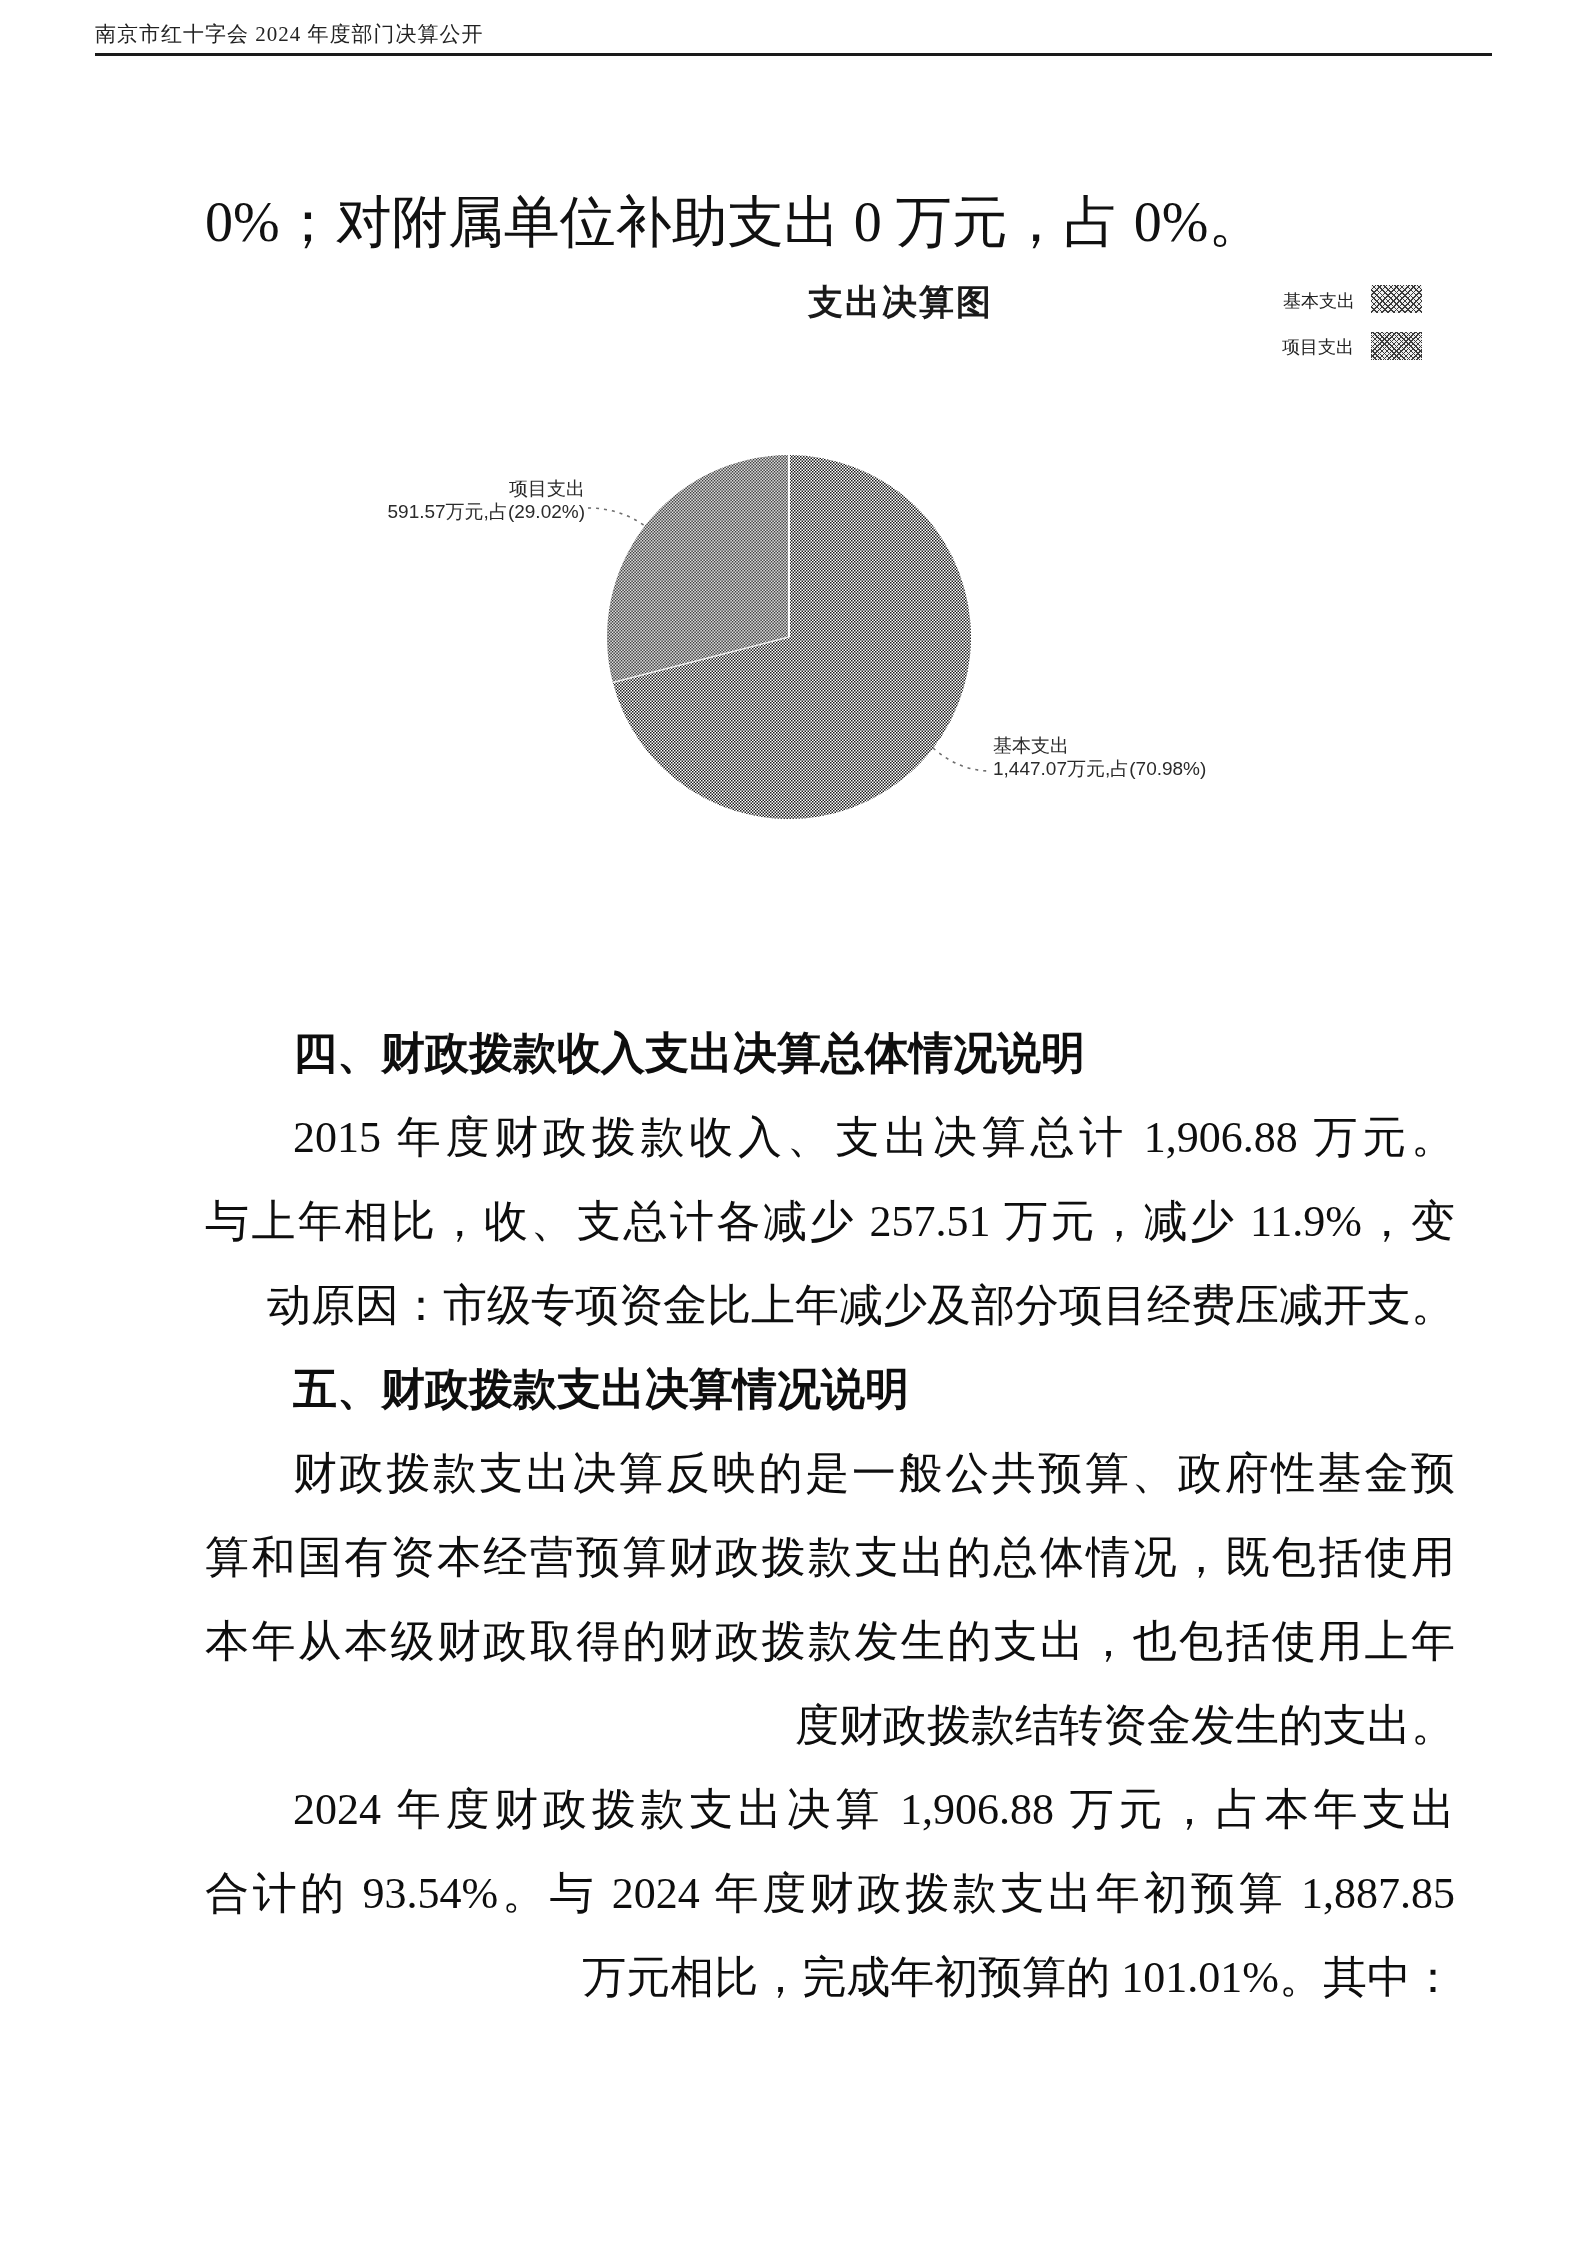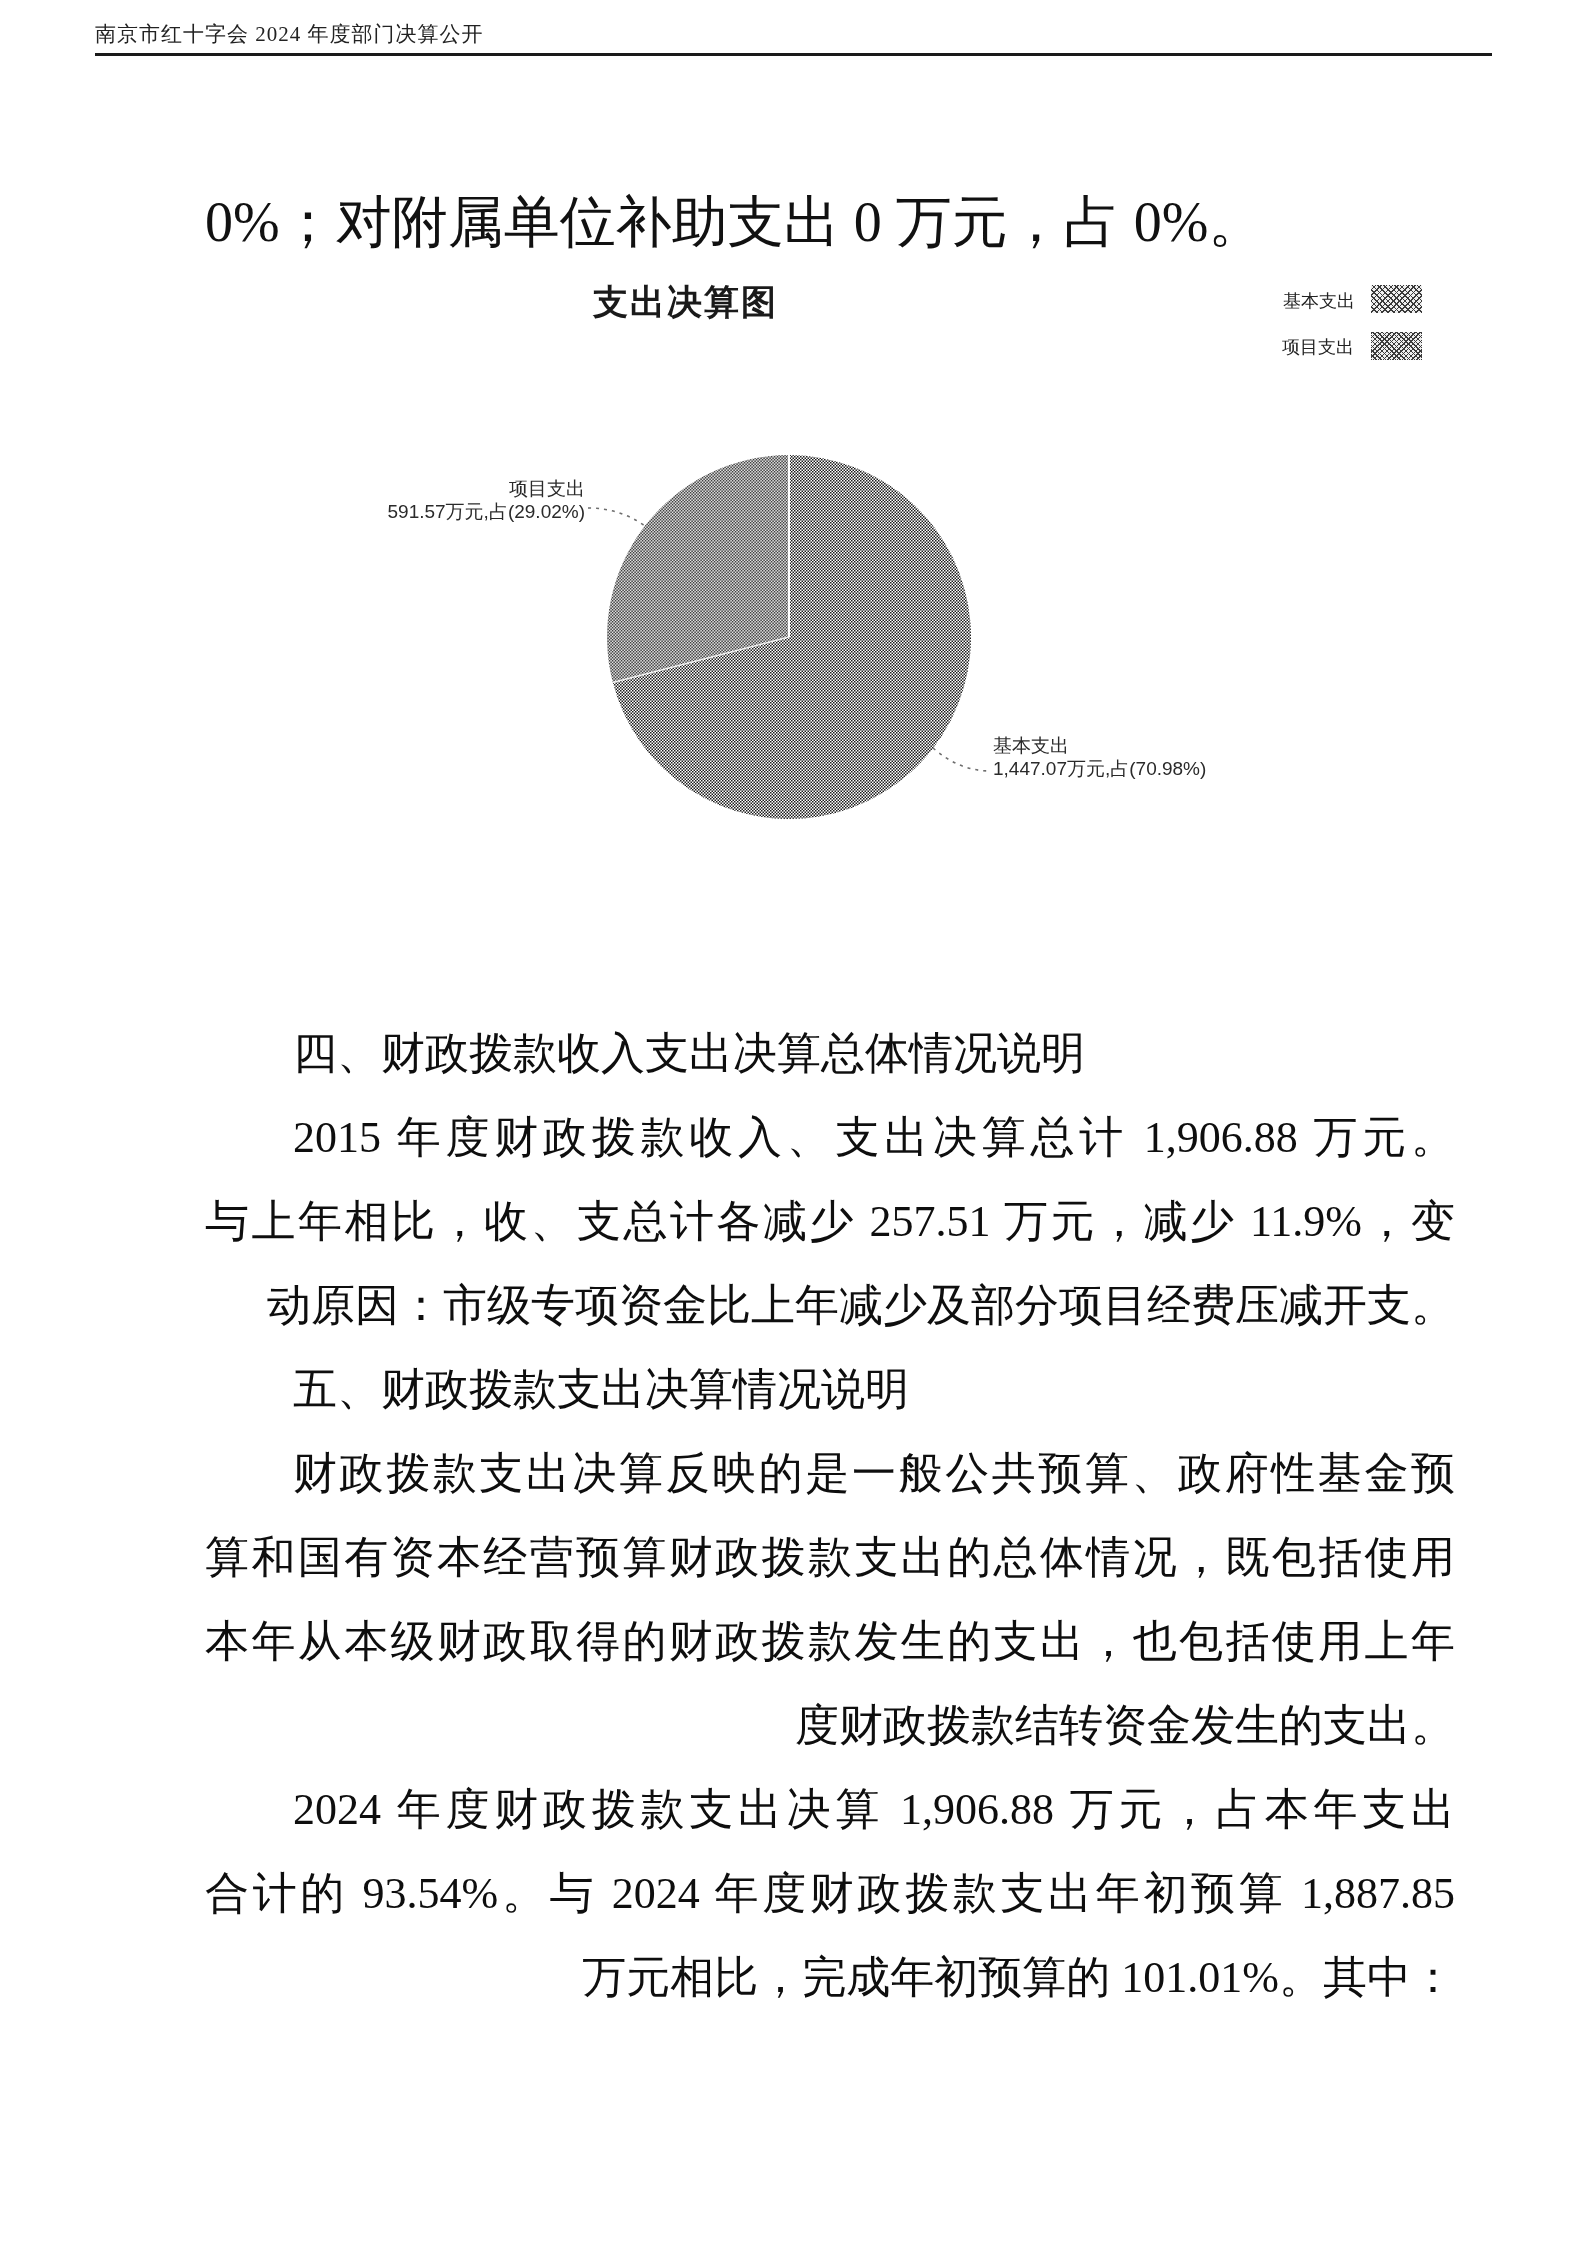--- a/index.html
+++ b/index.html
@@ -22,21 +22,21 @@
     background:#1a1a1a;
   }
   
   .intro{
     position:absolute;left:205px;top:196px;width:1250px;
     font-size:56px;line-height:52px;white-space:nowrap;
   }
   
   .chart-title{
     position:absolute;left:593px;top:279px;width:400px;
-    text-align:left;font-family:"Liberation Sans",sans-serif;
+    text-align:right;font-family:"Liberation Sans",sans-serif;
     font-size:35px;font-weight:bold;color:#1a1a1a;letter-spacing:2px;
   }
   .legend-label{
     position:absolute;font-family:"Liberation Sans",sans-serif;
     font-size:18px;color:#222;white-space:nowrap;
   }
   .legend-swatch{
     position:absolute;width:51px;height:28px;
     background:
       repeating-linear-gradient(45deg,#3a3a3a 0 1px,transparent 1px 4px),
@@ -58,21 +58,21 @@
   .pie-label.right{left:993px;top:734px;text-align:left;}
   
   .body-block{
     position:absolute;left:205px;top:1012px;width:1250px;
     font-size:44px;line-height:84px;color:#0e0e0e;
   }
   .line{width:1250px;}
   .fill{text-align:justify;text-align-last:justify;}
   .endline{text-align:right;}
   .indent{text-indent:88px;}
-  .heading{font-weight:normal;}
+  .heading{font-weight:bold;}
   
   .footer{
     position:absolute;left:0;top:2176px;width:1587px;
     text-align:left;font-size:24px;letter-spacing:4px;color:#222;
   }
 </style>
 </head>
 <body>
 
 <div id="page">

